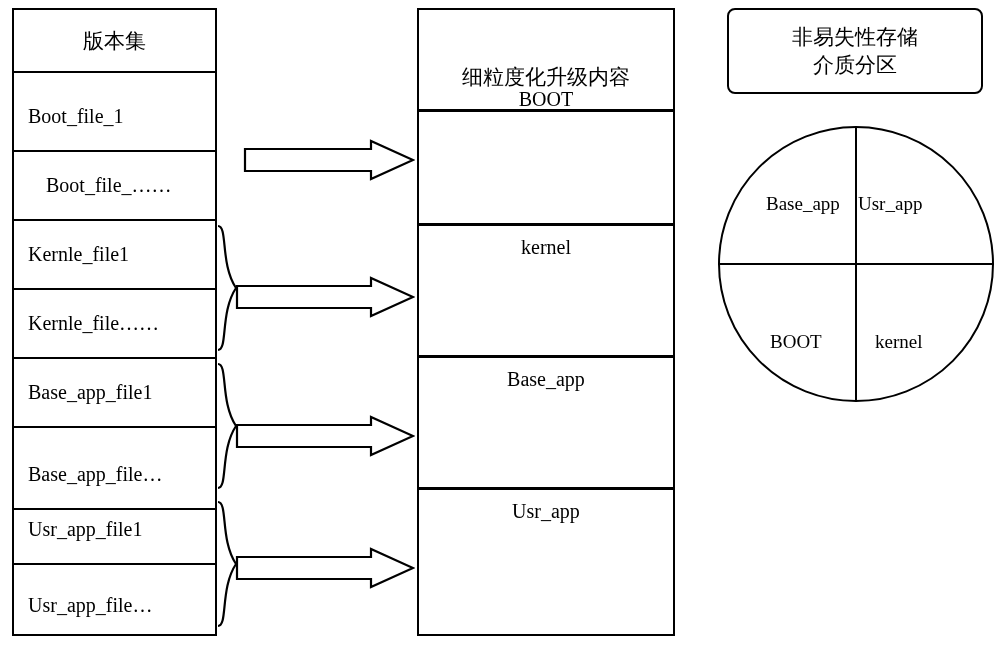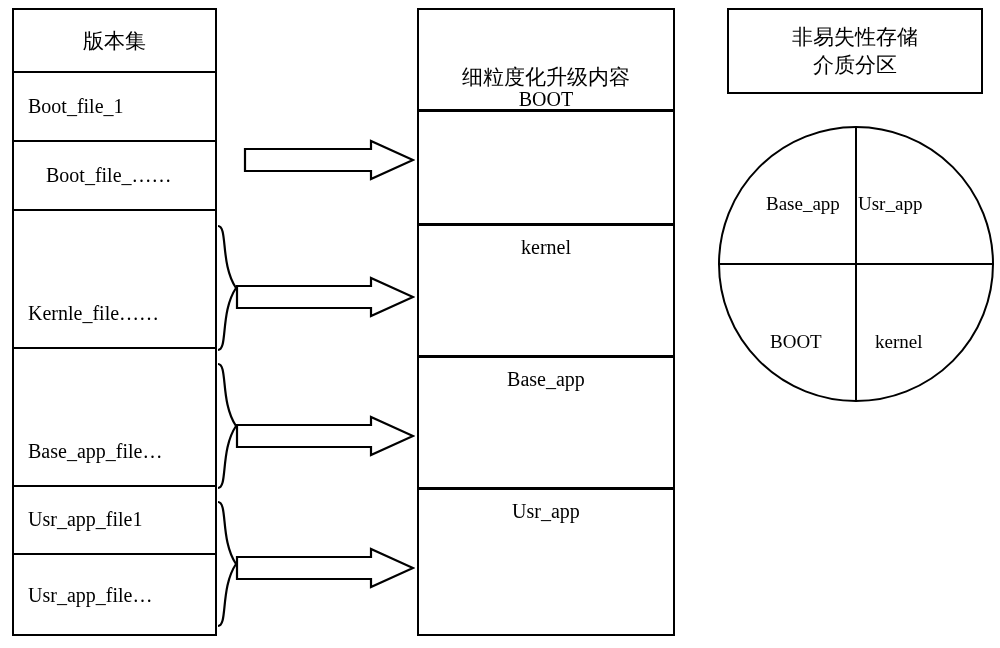--- a/index.html
+++ b/index.html
@@ -56,20 +56,21 @@
     position: absolute;
     left: 0;
     width: 100%;
     height: 69px;
     border-bottom: 2px solid #000;
     box-sizing: border-box;
     display: flex;
     align-items: center;
     padding-left: 14px;
     font-size: 20px;
+    margin-top: 10px;
   }
   .vs-row.last {
     border-bottom: none;
   }
 
   
   #fine-grained-panel {
     left: 417px;
     top: 8px;
     width: 258px;
@@ -109,20 +110,21 @@
 
   
   #nvm-title-box {
     left: 727px;
     top: 8px;
     width: 256px;
     height: 86px;
     font-size: 21px;
     line-height: 1.35;
     flex-direction: column;
+    border-radius: 8px;
   }
   #nvm-circle {
     position: absolute;
     left: 718px;
     top: 126px;
     width: 276px;
     height: 276px;
     border: 2px solid #000;
     border-radius: 50%;
     box-sizing: border-box;
@@ -162,22 +164,24 @@
   }
   .brace svg { display: block; }
 </style>
 </head>
 <body>
 
 <div id="version-set-panel">
   <div class="vs-header">版本集</div>
   <div class="vs-row" style="top:63px;">Boot_file_1</div>
   <div class="vs-row" style="top:132px;padding-left:32px;">Boot_file_……</div>
+  <div class="vs-row" style="top:201px;">Kernle_file1</div>
   <div class="vs-row" style="top:270px;">Kernle_file……</div>
-  <div class="vs-row" style="top:408px;">Base_app_file…</div>
+  <div class="vs-row" style="top:339px;">Base_app_file1</div>
+  <div class="vs-row" style="top:421px;">Base_app_file…</div>
   <div class="vs-row" style="top:476px;font-family:Liberation Serif, serif;">Usr_app_file1</div>
   <div class="vs-row last" style="top:546px;height:78px;">Usr_app_file…</div>
 </div>
 
 <div id="fine-grained-panel">
   <div class="fg-header">细粒度化升级内容</div>
   <div class="fg-seg" style="top:68px;height:148px;">BOOT</div>
   <div class="fg-seg" style="top:216px;height:132px;">kernel</div>
   <div class="fg-seg" style="top:348px;height:132px;">Base_app</div>
   <div class="fg-seg last" style="top:480px;height:144px;">Usr_app</div>

